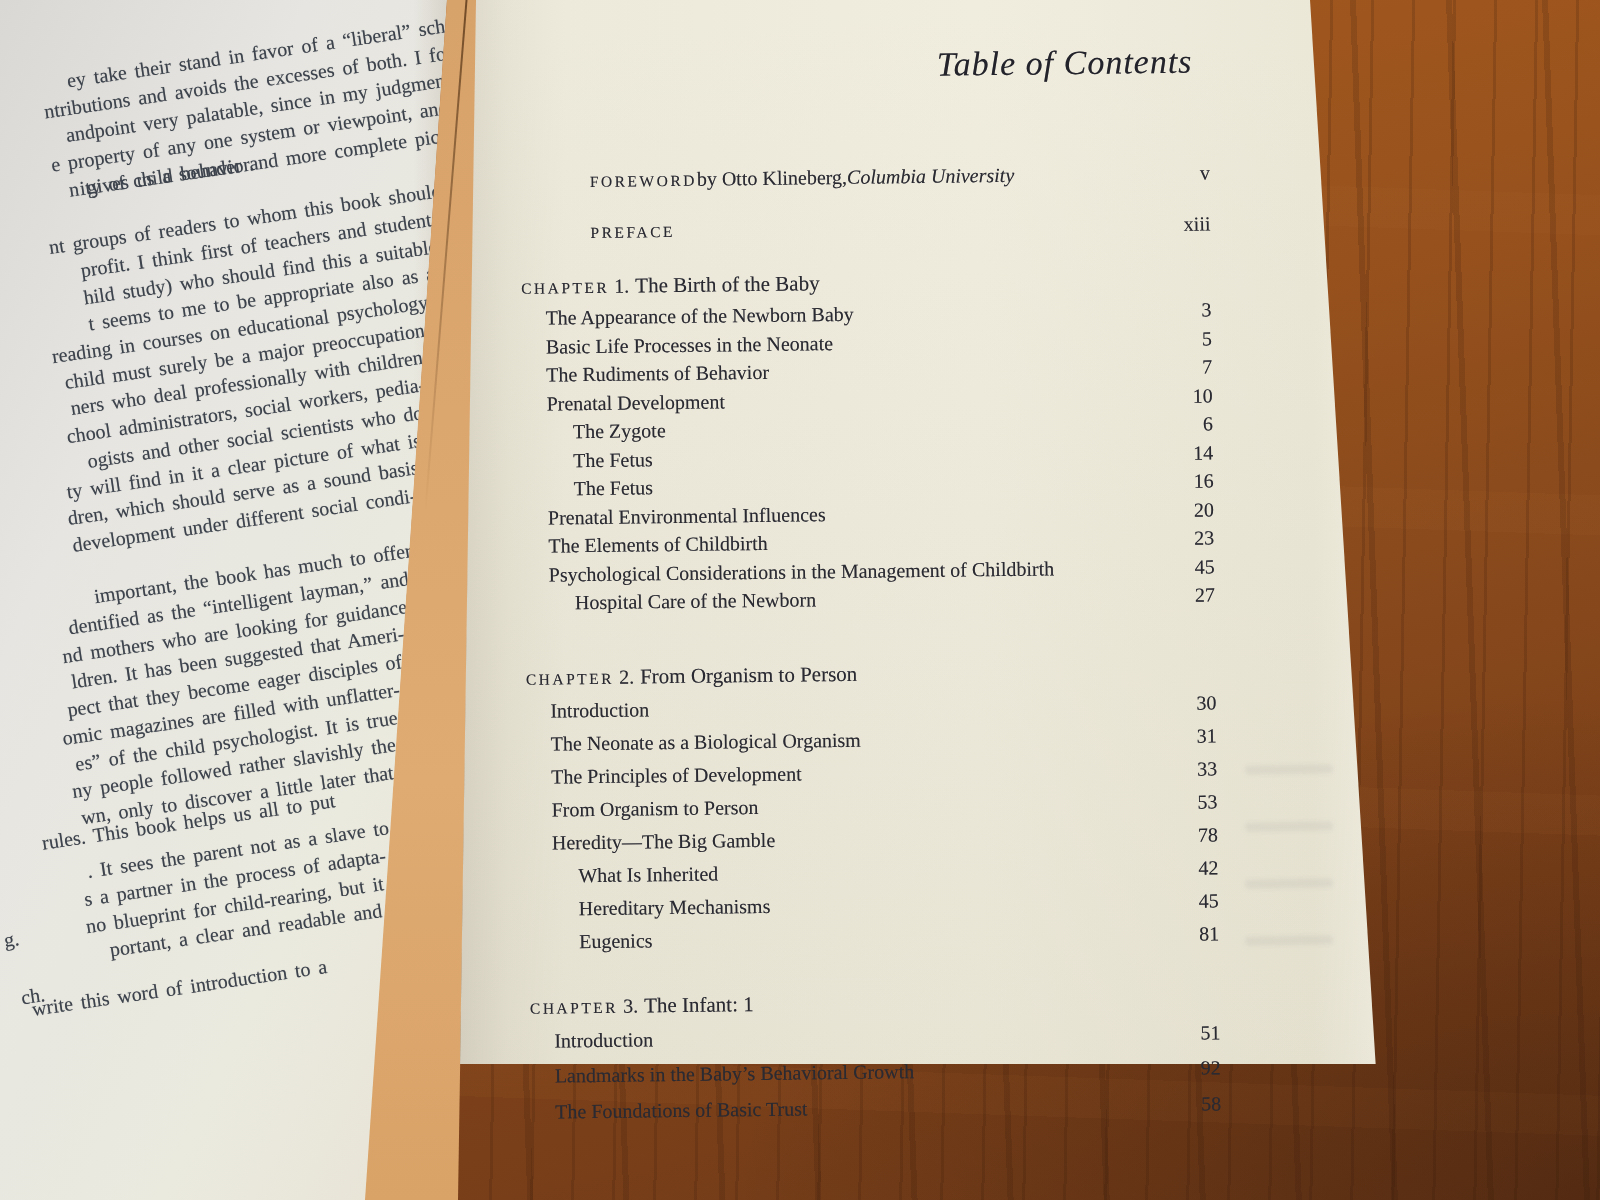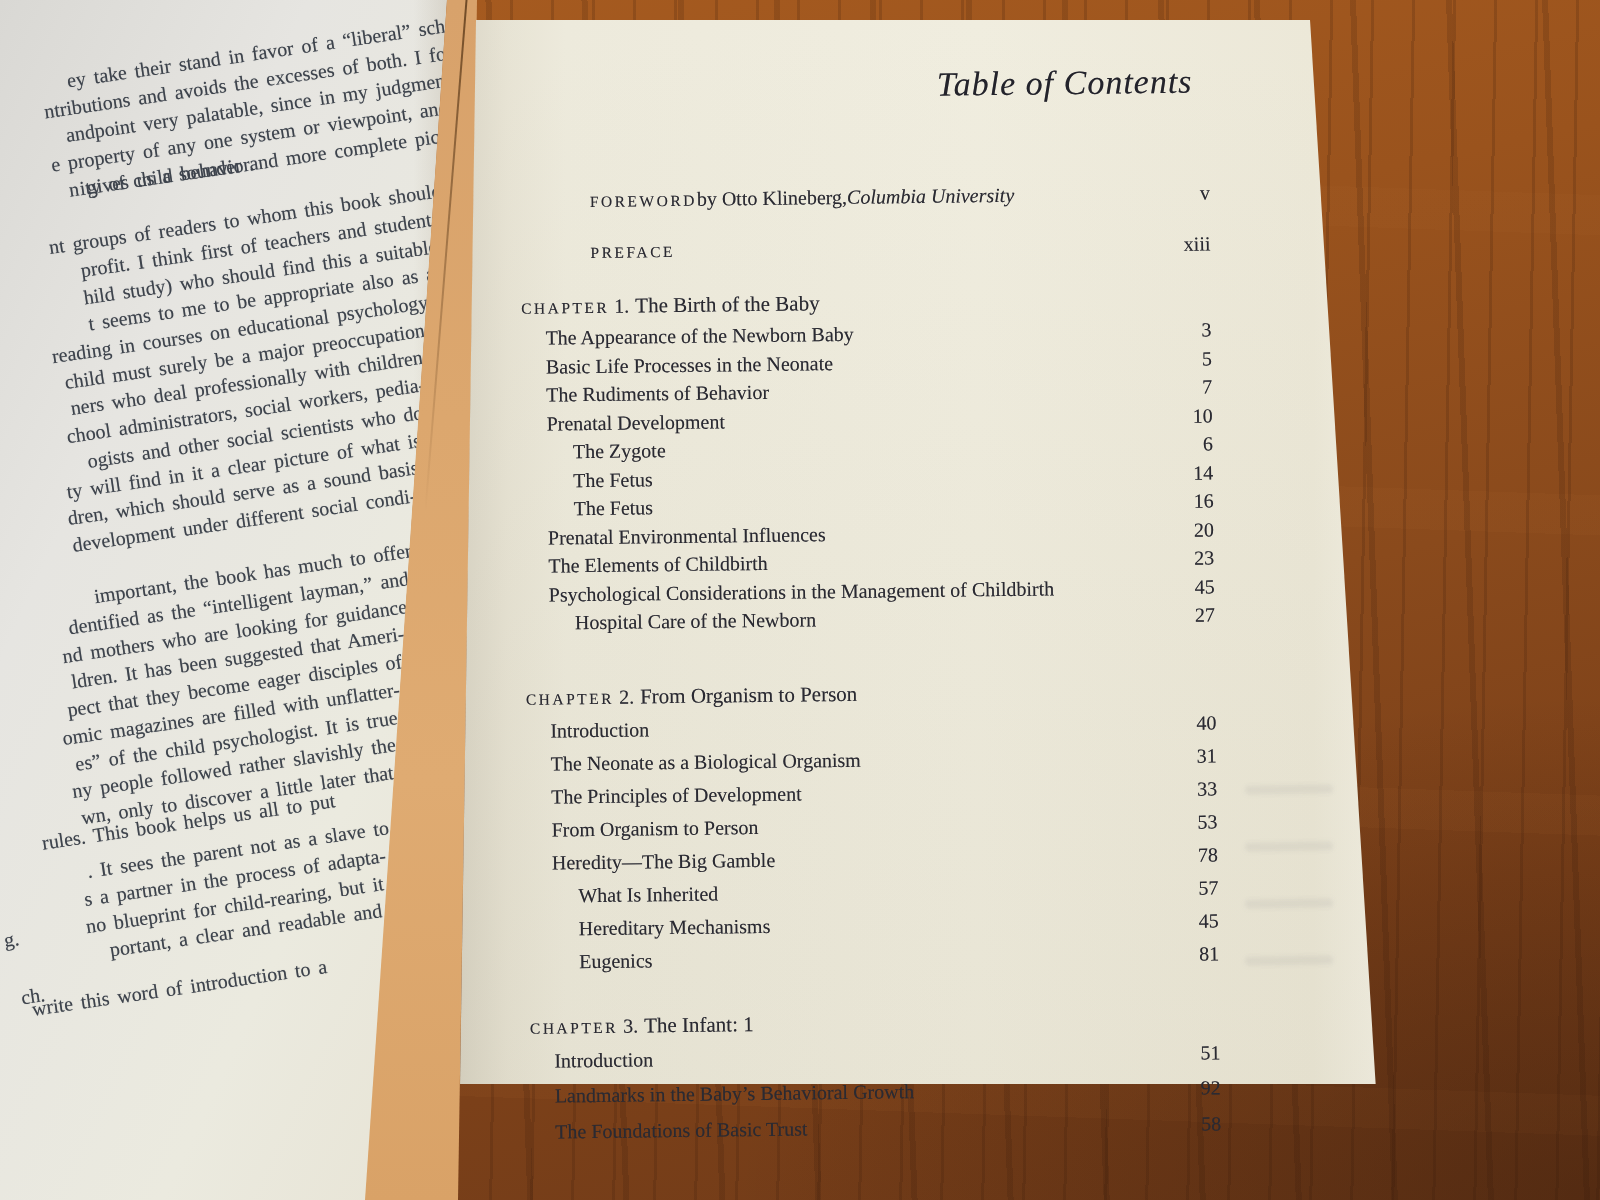--- a/index.html
+++ b/index.html
@@ -40,21 +40,20 @@
     transform:rotate(4.6deg); transform-origin:top center;
   }
   
   .right-page{
     position:absolute; left:450px; top:0; width:960px; height:1064px;
     clip-path:polygon(26px 0px, 860px 0px, 934px 1200px, 8px 1200px);
     background:
       linear-gradient(to bottom, rgba(255,255,255,0.06) 0%, rgba(120,110,80,0.06) 100%),
       linear-gradient(to right, #d6d1c1 0%, #e6e2d2 6%, #ece9da 12%, #efecdd 55%, #ebe7d6 90%, #f3f0e3 97%, #e9e4d2 100%);
     color:#2a2a32;
-    margin-top:20px;
   }
   .toc-content{
     position:absolute; left:58px; top:28px; width:712px;
     transform:rotate(-0.7deg); transform-origin:0 0;
     text-shadow:0 0 0.6px rgba(40,40,50,0.45);
   }
   .toc-title{
     margin-top:22px; text-align:right; padding-right:28px;
     font:italic 34px/40px "Liberation Serif", serif; letter-spacing:1px; color:#23232b;
   }
@@ -196,41 +195,41 @@
             </div>
             <div class="toc-row ind2">
               <span>Hospital Care of the Newborn</span>
               <span class="pg">27</span>
             </div>
           </div>
           <div class="sec sec1">
             <div class="heading"><span class="caps">CHAPTER</span><span class="chnum">2.</span><span class="chtitle">From Organism to Person</span></div>
             <div class="toc-row ind1">
               <span>Introduction</span>
-              <span class="pg">40</span>
+              <span class="pg">30</span>
             </div>
             <div class="toc-row ind1">
               <span>The Neonate as a Biological Organism</span>
               <span class="pg">31</span>
             </div>
             <div class="toc-row ind1">
               <span>The Principles of Development</span>
               <span class="pg">33</span>
             </div>
             <div class="toc-row ind1">
               <span>From Organism to Person</span>
               <span class="pg">53</span>
             </div>
             <div class="toc-row ind1">
               <span>Heredity—The Big Gamble</span>
               <span class="pg">78</span>
             </div>
             <div class="toc-row ind2">
               <span>What Is Inherited</span>
-              <span class="pg">57</span>
+              <span class="pg">42</span>
             </div>
             <div class="toc-row ind2">
               <span>Hereditary Mechanisms</span>
               <span class="pg">45</span>
             </div>
             <div class="toc-row ind2">
               <span>Eugenics</span>
               <span class="pg">81</span>
             </div>
           </div>

